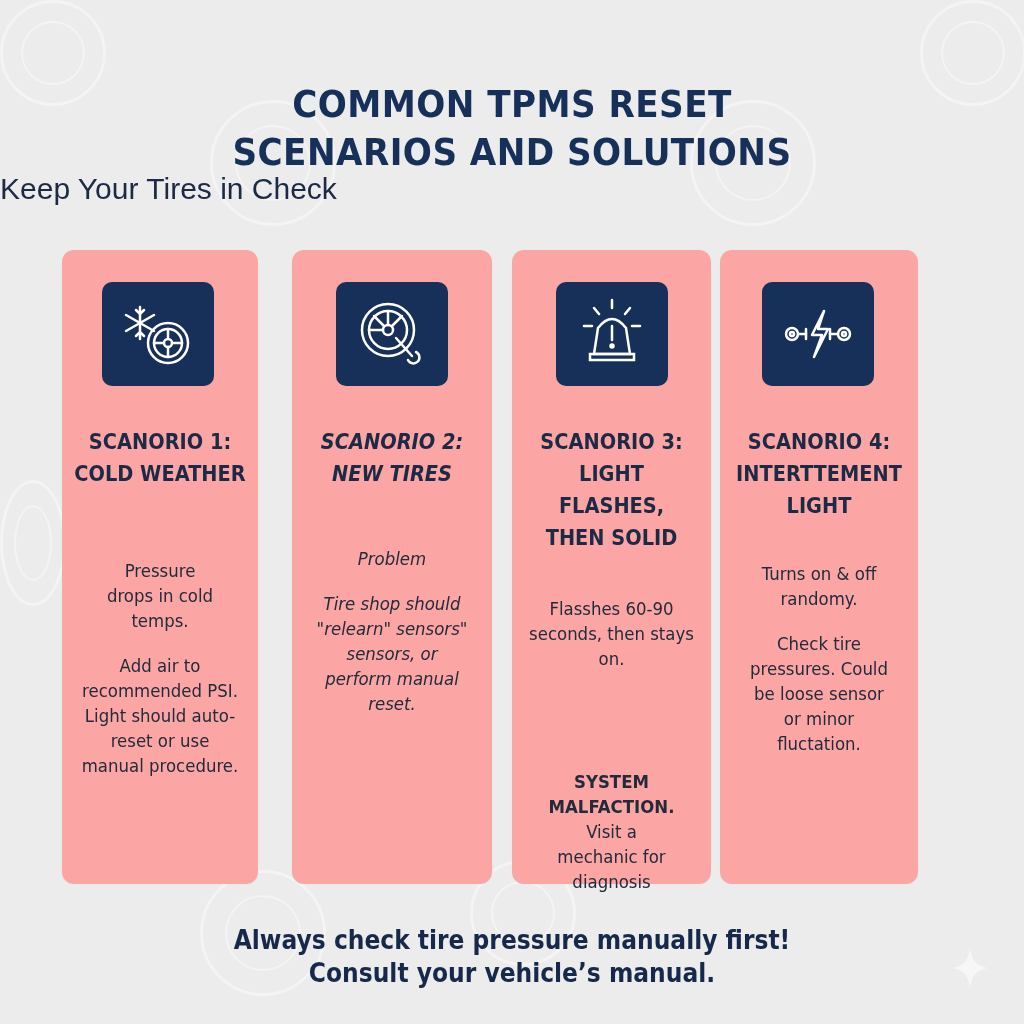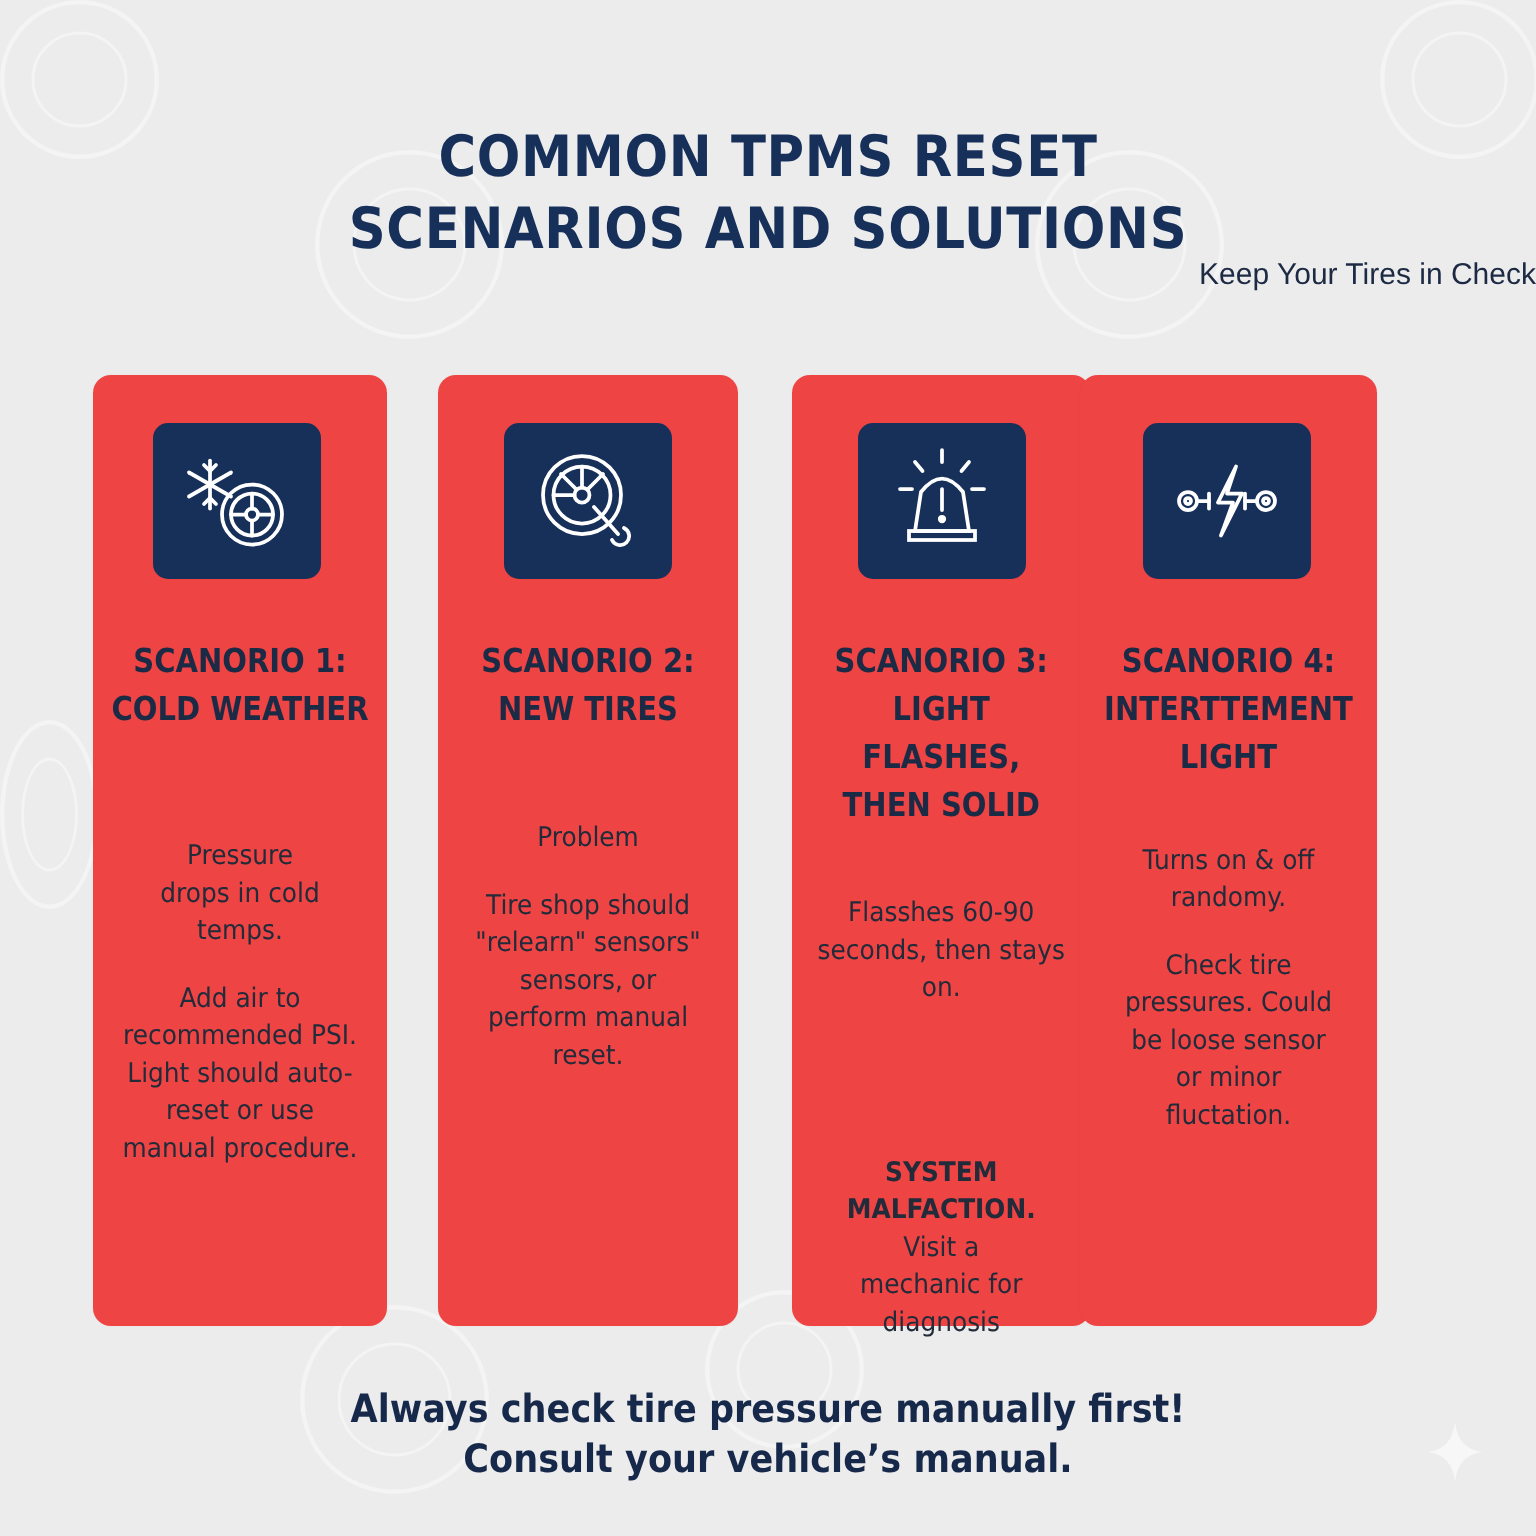--- a/index.html
+++ b/index.html
@@ -1,21 +1,21 @@
 <!DOCTYPE html>
 <html><head>
 <meta charset="utf-8">
 <style>
   html,body{margin:0;padding:0;}
   body{width:1024px;height:1024px;background:#ececed;position:relative;overflow:hidden;font-family:"Liberation Sans",sans-serif;color:#1b2a45;}
   .bg-wheel{position:absolute;border-radius:50%;border:3px solid rgba(255,255,255,0.55);opacity:0.7;}
   .bg-wheel::after{content:"";position:absolute;inset:18%;border-radius:50%;border:2px solid rgba(255,255,255,0.55);}
   .title{position:absolute;top:80px;left:0;width:1024px;text-align:center;font-family:"DejaVu Sans",sans-serif;font-weight:bold;font-size:38px;line-height:48px;color:#17305a;letter-spacing:0.5px;transform:scaleX(0.9);}
-  .subtitle{position:absolute;top:172px;left:0;width:1024px;text-align:right;font-size:20px;color:#1c2a44;}
-  .card{position:absolute;top:250px;height:634px;background:#ef4444;border-radius:12px;box-shadow:0 0 2px rgba(0,0,0,0.04);}
+  .subtitle{position:absolute;top:172px;left:0;width:1024px;text-align:left;font-size:30px;color:#1c2a44;}
+  .card{position:absolute;top:250px;height:634px;background:#fca5a5;border-radius:12px;box-shadow:0 0 2px rgba(0,0,0,0.04);}
   .icon-box{position:absolute;top:32px;width:112px;height:104px;background:#17305a;border-radius:10px;display:flex;align-items:center;justify-content:center;}
   .card-title{position:absolute;top:176px;left:0;right:0;text-align:center;font-weight:bold;font-size:22px;line-height:32px;color:#1b2a45;font-family:"DejaVu Sans",sans-serif;transform:scaleX(0.88);}
   .body{position:absolute;left:0;right:0;text-align:center;font-size:18px;line-height:25px;color:#222b3a;font-family:"DejaVu Sans",sans-serif;transform:scaleX(0.92);}
   .body p{margin:0;}
   .body .gap{height:20px;}
   .bold{font-weight:bold;}
   .footer{position:absolute;top:924px;left:0;width:1024px;text-align:center;font-weight:bold;font-size:26px;line-height:33px;color:#17294a;font-family:"DejaVu Sans",sans-serif;transform:scaleX(0.9);}
   .sparkle{position:absolute;left:952px;top:948px;width:36px;height:40px;}
 </style>
 </head>
@@ -58,21 +58,21 @@
     <div>SCANORIO 1:</div>
     <div>COLD WEATHER</div>
   </div>
   <div class="body" style="top:308px;padding:0 10px;">
     <p style="padding:0 22px;">Pressure drops in cold temps.</p>
     <div class="gap"></div>
     <p>Add air to recommended PSI. Light should auto-reset or use manual procedure.</p>
   </div>
 </div>
 
-<div class="card" style="left:292px;width:200px;">
+<div class="card" style="left:292px;width:200px;font-style:italic;">
   <div class="icon-box" style="left:44px;">
     <svg width="80" height="80" viewBox="0 0 80 80" fill="none" stroke="#fff" stroke-width="2.5" stroke-linecap="round">
       <circle cx="36" cy="36" r="26"></circle>
         <circle cx="36" cy="36" r="19"></circle>
         <circle cx="36" cy="36" r="5"></circle>
       <line x1="36" y1="17" x2="36" y2="31"></line>
         <line x1="17" y1="36" x2="31" y2="36"></line>
         <line x1="22" y1="22" x2="32" y2="32"></line>
         <line x1="50" y1="22" x2="40" y2="32"></line>
       <path d="M44 44 L60 62 M56 66 a6 6 0 1 0 8 -8"></path>
@@ -82,21 +82,21 @@
     <div>SCANORIO 2:</div>
     <div>NEW TIRES</div>
   </div>
   <div class="body" style="top:296px;padding:0 14px;">
     <p>Problem</p>
     <div class="gap"></div>
     <p>Tire shop should "relearn" sensors" sensors, or perform manual reset.</p>
   </div>
 </div>
 
-<div class="card" style="left:528px;width:199px;">
+<div class="card" style="left:512px;width:199px;">
   <div class="icon-box" style="left:44px;">
     <svg width="80" height="80" viewBox="0 0 80 80" fill="none" stroke="#fff" stroke-width="2.5" stroke-linecap="round">
       <line x1="40" y1="6" x2="40" y2="14"></line>
         <line x1="22" y1="14" x2="27" y2="20"></line>
         <line x1="58" y1="14" x2="53" y2="20"></line>
       <line x1="12" y1="32" x2="20" y2="32"></line>
         <line x1="60" y1="32" x2="68" y2="32"></line>
       <path d="M22 60 L26 34 Q40 16 54 34 L58 60 Z"></path>
       <rect x="18" y="60" width="44" height="6"></rect>
       <line x1="40" y1="32" x2="40" y2="46"></line>

